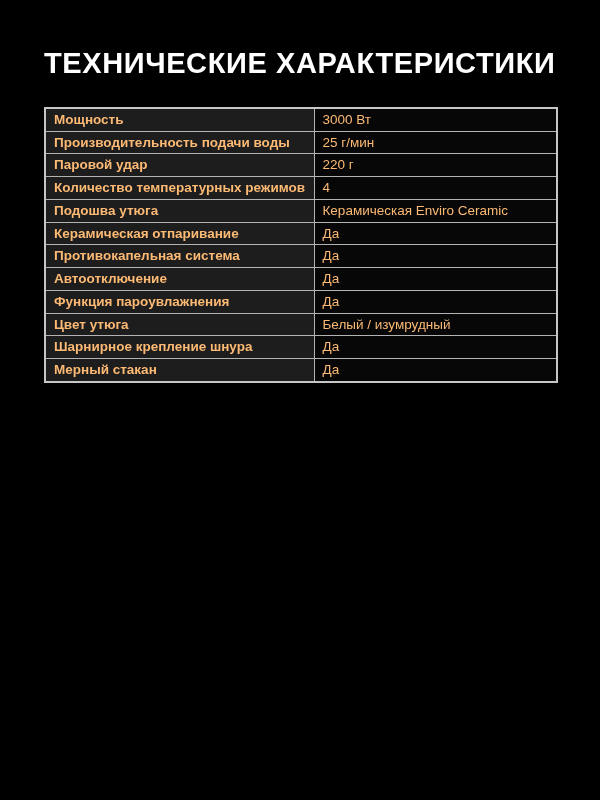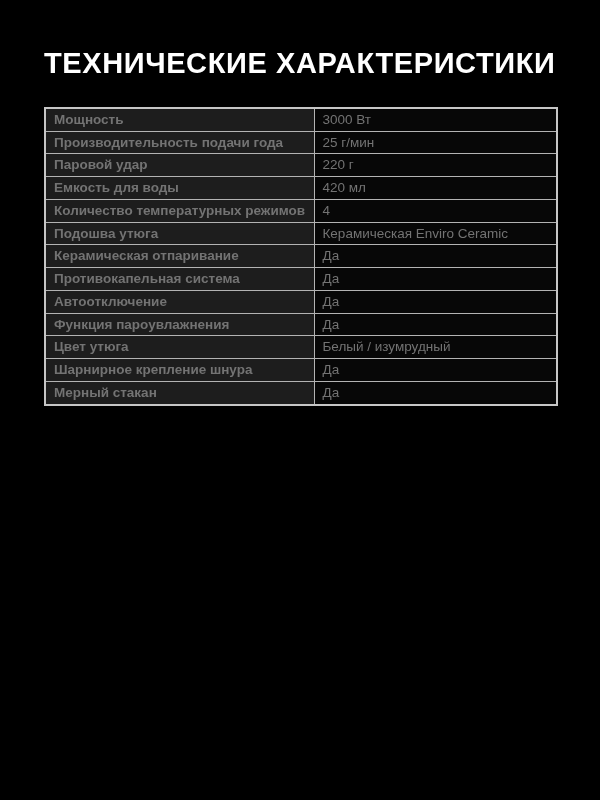--- a/index.html
+++ b/index.html
@@ -36,21 +36,21 @@
     table-layout: fixed;
     border: 2px solid #c6c6c6;
   }
   table.specs td {
     box-sizing: border-box;
     border: 1.5px solid #b3b3b3;
     height: 21.75px;
     line-height: 21.75px;
     padding: 0 8px;
     font-size: 13.5px;
-    color: #737373;
+    color: #fdba74;
     white-space: nowrap;
     overflow: hidden;
   }
   td.spec-label {
     width: 269px;
     font-weight: 700;
     background: #1d1d1d;
   }
   td.spec-value {
     font-weight: 400;
@@ -65,33 +65,29 @@
   <h1 class="title">ТЕХНИЧЕСКИЕ ХАРАКТЕРИСТИКИ</h1>
 
   <table class="specs">
     <tbody id="specs-body">
   <tr>
     <td class="spec-label">Мощность</td>
     <td class="spec-value">3000 Вт</td>
   </tr>
 
   <tr>
-    <td class="spec-label">Производительность подачи года</td>
+    <td class="spec-label">Производительность подачи воды</td>
     <td class="spec-value">25 г/мин</td>
   </tr>
 
   <tr>
     <td class="spec-label">Паровой удар</td>
     <td class="spec-value">220 г</td>
   </tr>
 
-  <tr>
-    <td class="spec-label">Емкость для воды</td>
-    <td class="spec-value">420 мл</td>
-  </tr>
 
   <tr>
     <td class="spec-label">Количество температурных режимов</td>
     <td class="spec-value">4</td>
   </tr>
 
   <tr>
     <td class="spec-label">Подошва утюга</td>
     <td class="spec-value">Керамическая Enviro Ceramic</td>
   </tr>

